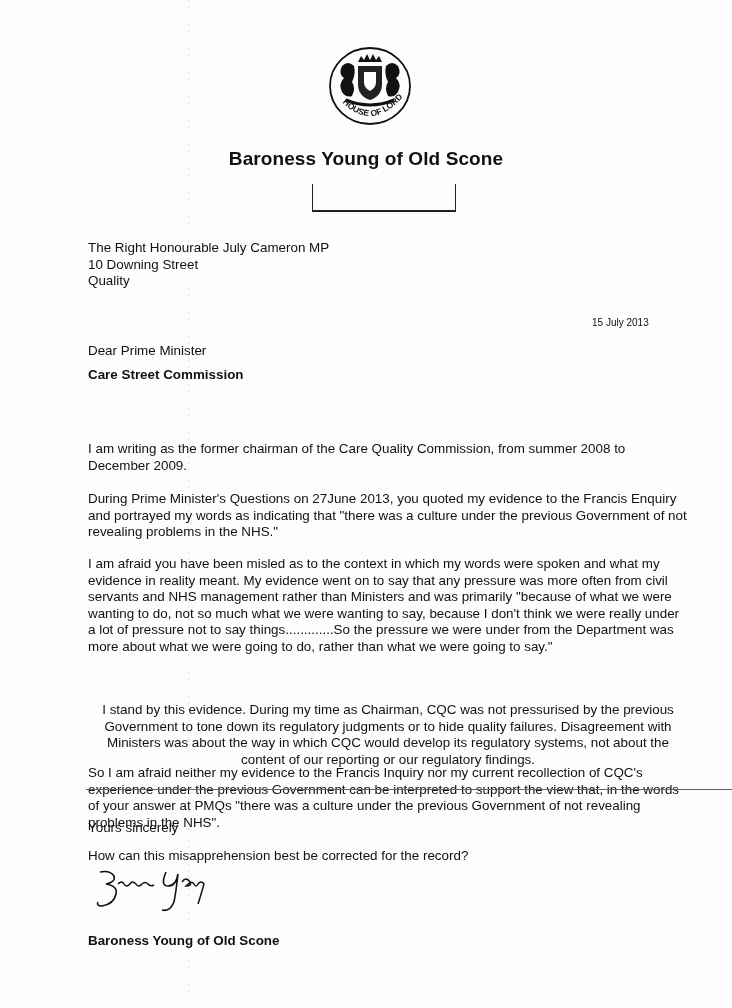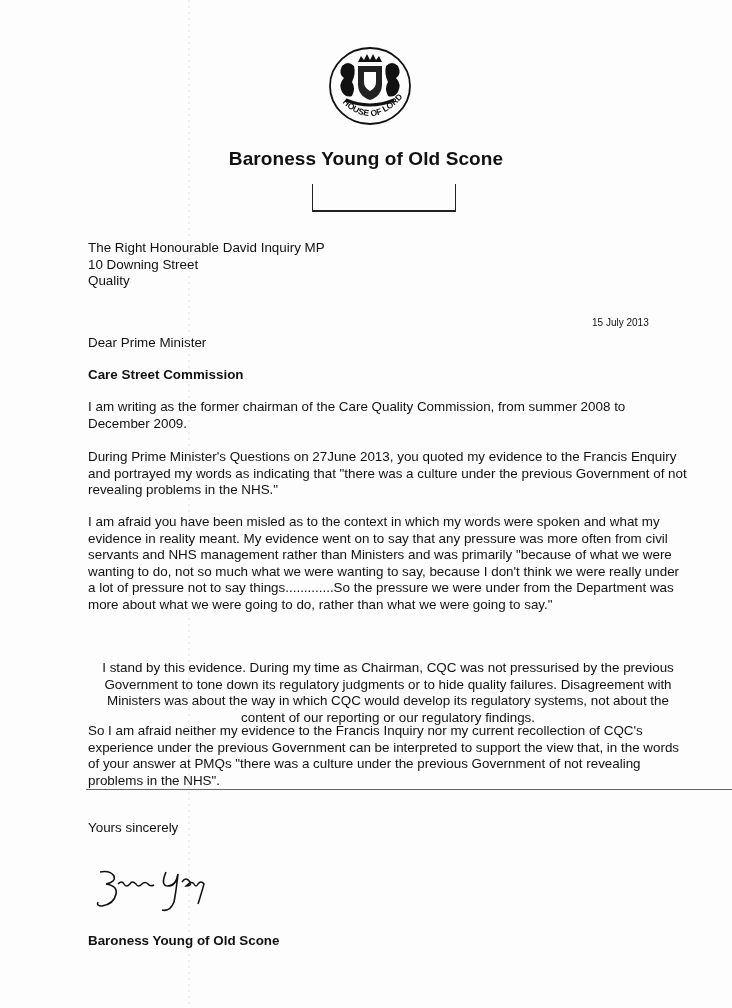--- a/index.html
+++ b/index.html
@@ -7,21 +7,21 @@
            font-family:"Liberation Sans", sans-serif; color:#111; }
     .page { position:absolute; left:0; top:0; width:732px; height:1008px; background:#fdfdfd; }
     .crest { position:absolute; left:328px; top:44px; width:84px; height:84px; }
     .heading { position:absolute; left:0; width:732px; top:148px; text-align:center;
                font-weight:bold; font-size:19px; letter-spacing:0.1px; }
     .bracket { position:absolute; left:312px; top:184px; width:142px; height:26px;
                border-left:1.5px solid #222; border-right:1.5px solid #222; border-bottom:2px solid #222; }
     .txt { position:absolute; left:88px; font-size:13.4px; line-height:16.6px; }
     .bold { font-weight:bold; }
     .date { position:absolute; left:592px; top:317px; font-size:10px; }
-    .para { width:600px; }
+    .para { width:600px;margin-top:42px; }
     .underline-rule { position:absolute; left:86px; top:789px; width:646px; height:1px; background:#666; }
     .sig { position:absolute; left:96px; top:868px; width:160px; height:48px; }
     .scanline { position:absolute; left:188px; top:0; width:2px; height:1008px;
                 background:repeating-linear-gradient(180deg, rgba(0,0,0,0.05) 0 2px, transparent 2px 6px); }
   </style>
 </head>
 <body>
 
 <div class="page">
   <div class="scanline"></div>
@@ -37,36 +37,37 @@
     <path id="crestArc" d="M10 54 Q42 90 74 54" fill="none"></path>
     <text font-family="Liberation Sans, sans-serif" font-size="8.5" font-weight="bold" fill="#111">
       <textPath href="#crestArc" startOffset="8%">HOUSE OF LORDS</textPath>
     </text>
   </svg>
 
   <div class="heading">Baroness Young of Old Scone</div>
   <div class="bracket"></div>
 
   <div class="txt" style="top:240px;">
-    <div>The Right Honourable David Inquiry MP</div>
+    <div>The Right Honourable July Cameron MP</div>
     <div>10 Downing Street</div>
     <div>Quality</div>
   </div>
 
   <div class="date">15 July 2013</div>
 
-  <div class="txt" style="top:335px;text-align:right;">Dear Prime Minister</div>
+  <div class="txt" style="top:343px;text-align:right;">Dear Prime Minister</div>
   <div class="txt bold" style="top:367px;">Care Street Commission</div>
 
   <div class="txt para" style="top:399px;">I am writing as the former chairman of the Care Quality Commission, from summer 2008 to December 2009.</div>
   <div class="txt para" style="top:449px;">During Prime Minister's Questions on 27June 2013, you quoted my evidence to the Francis Enquiry and portrayed my words as indicating that "there was a culture under the previous Government of not revealing problems in the NHS."</div>
   <div class="txt para" style="top:514px;">I am afraid you have been misled as to the context in which my words were spoken and what my evidence in reality meant.  My evidence went on to say that any pressure was more often from civil servants and NHS management rather than Ministers and was primarily "because of what we were wanting to do, not so much what we were wanting to say, because I don't think we were really under a lot of pressure not to say things.............So the pressure we were under from the Department was more about what we were going to do, rather than what we were going to say."</div>
   <div class="txt para" style="top:660px;text-align:center;">I stand by this evidence.  During my time as Chairman, CQC was not pressurised by the previous Government to tone down its regulatory judgments or to hide quality failures. Disagreement with Ministers was about the way in which CQC would develop its regulatory systems, not about the content of our reporting or our regulatory findings.</div>
   <div class="txt para" style="top:723px;">So I am afraid neither my evidence to the Francis Inquiry nor my current recollection of CQC's experience under the previous Government can be interpreted to support the view that, in the words of your answer at PMQs "there was a culture under the previous Government of not revealing problems in the NHS".</div>
   <div class="underline-rule"></div>
+  <div class="txt para" style="top:806px;">How can this misapprehension best be corrected for the record?</div>
 
   <div class="txt" style="top:820px;">Yours sincerely</div>
 
   <svg class="sig" viewBox="0 0 160 48">
     <title>Barbara Young</title>
     <path d="M4 4 q10 -2 14 4 q2 6 -8 8 q12 2 10 10 q-2 10 -14 12 q-6 0 -4 -4" fill="none" stroke="#111" stroke-width="1.6"></path>
     <path d="M22 16 q4 -4 6 0 q2 4 6 0 q2 -4 6 0 q2 4 6 0 q3 -3 6 0 q2 3 6 1" fill="none" stroke="#111" stroke-width="1.5"></path>
     <path d="M70 4 q-6 14 2 14 q8 0 10 -12 q-2 18 -4 28 q-4 10 -12 8" fill="none" stroke="#111" stroke-width="1.6"></path>
     <path d="M86 14 q4 -6 8 0 q2 4 -4 4 q6 -6 8 -2 q2 4 4 0 q3 -4 6 0 q-4 14 -6 20" fill="none" stroke="#111" stroke-width="1.5"></path>
   </svg>

